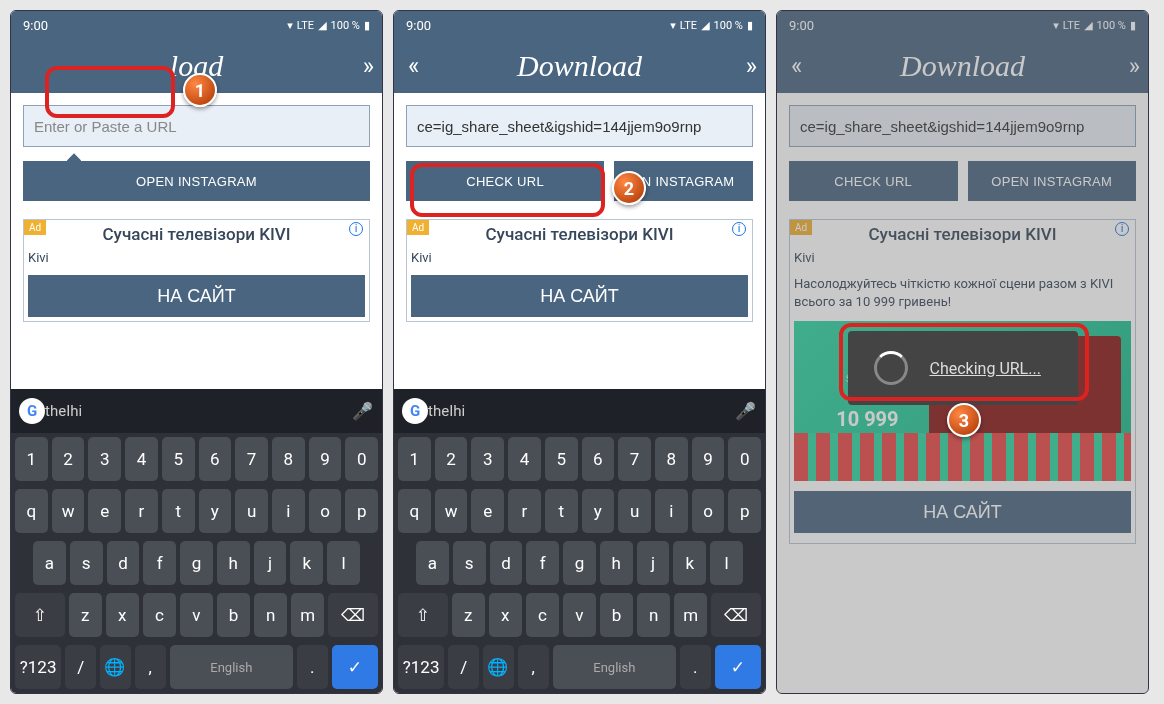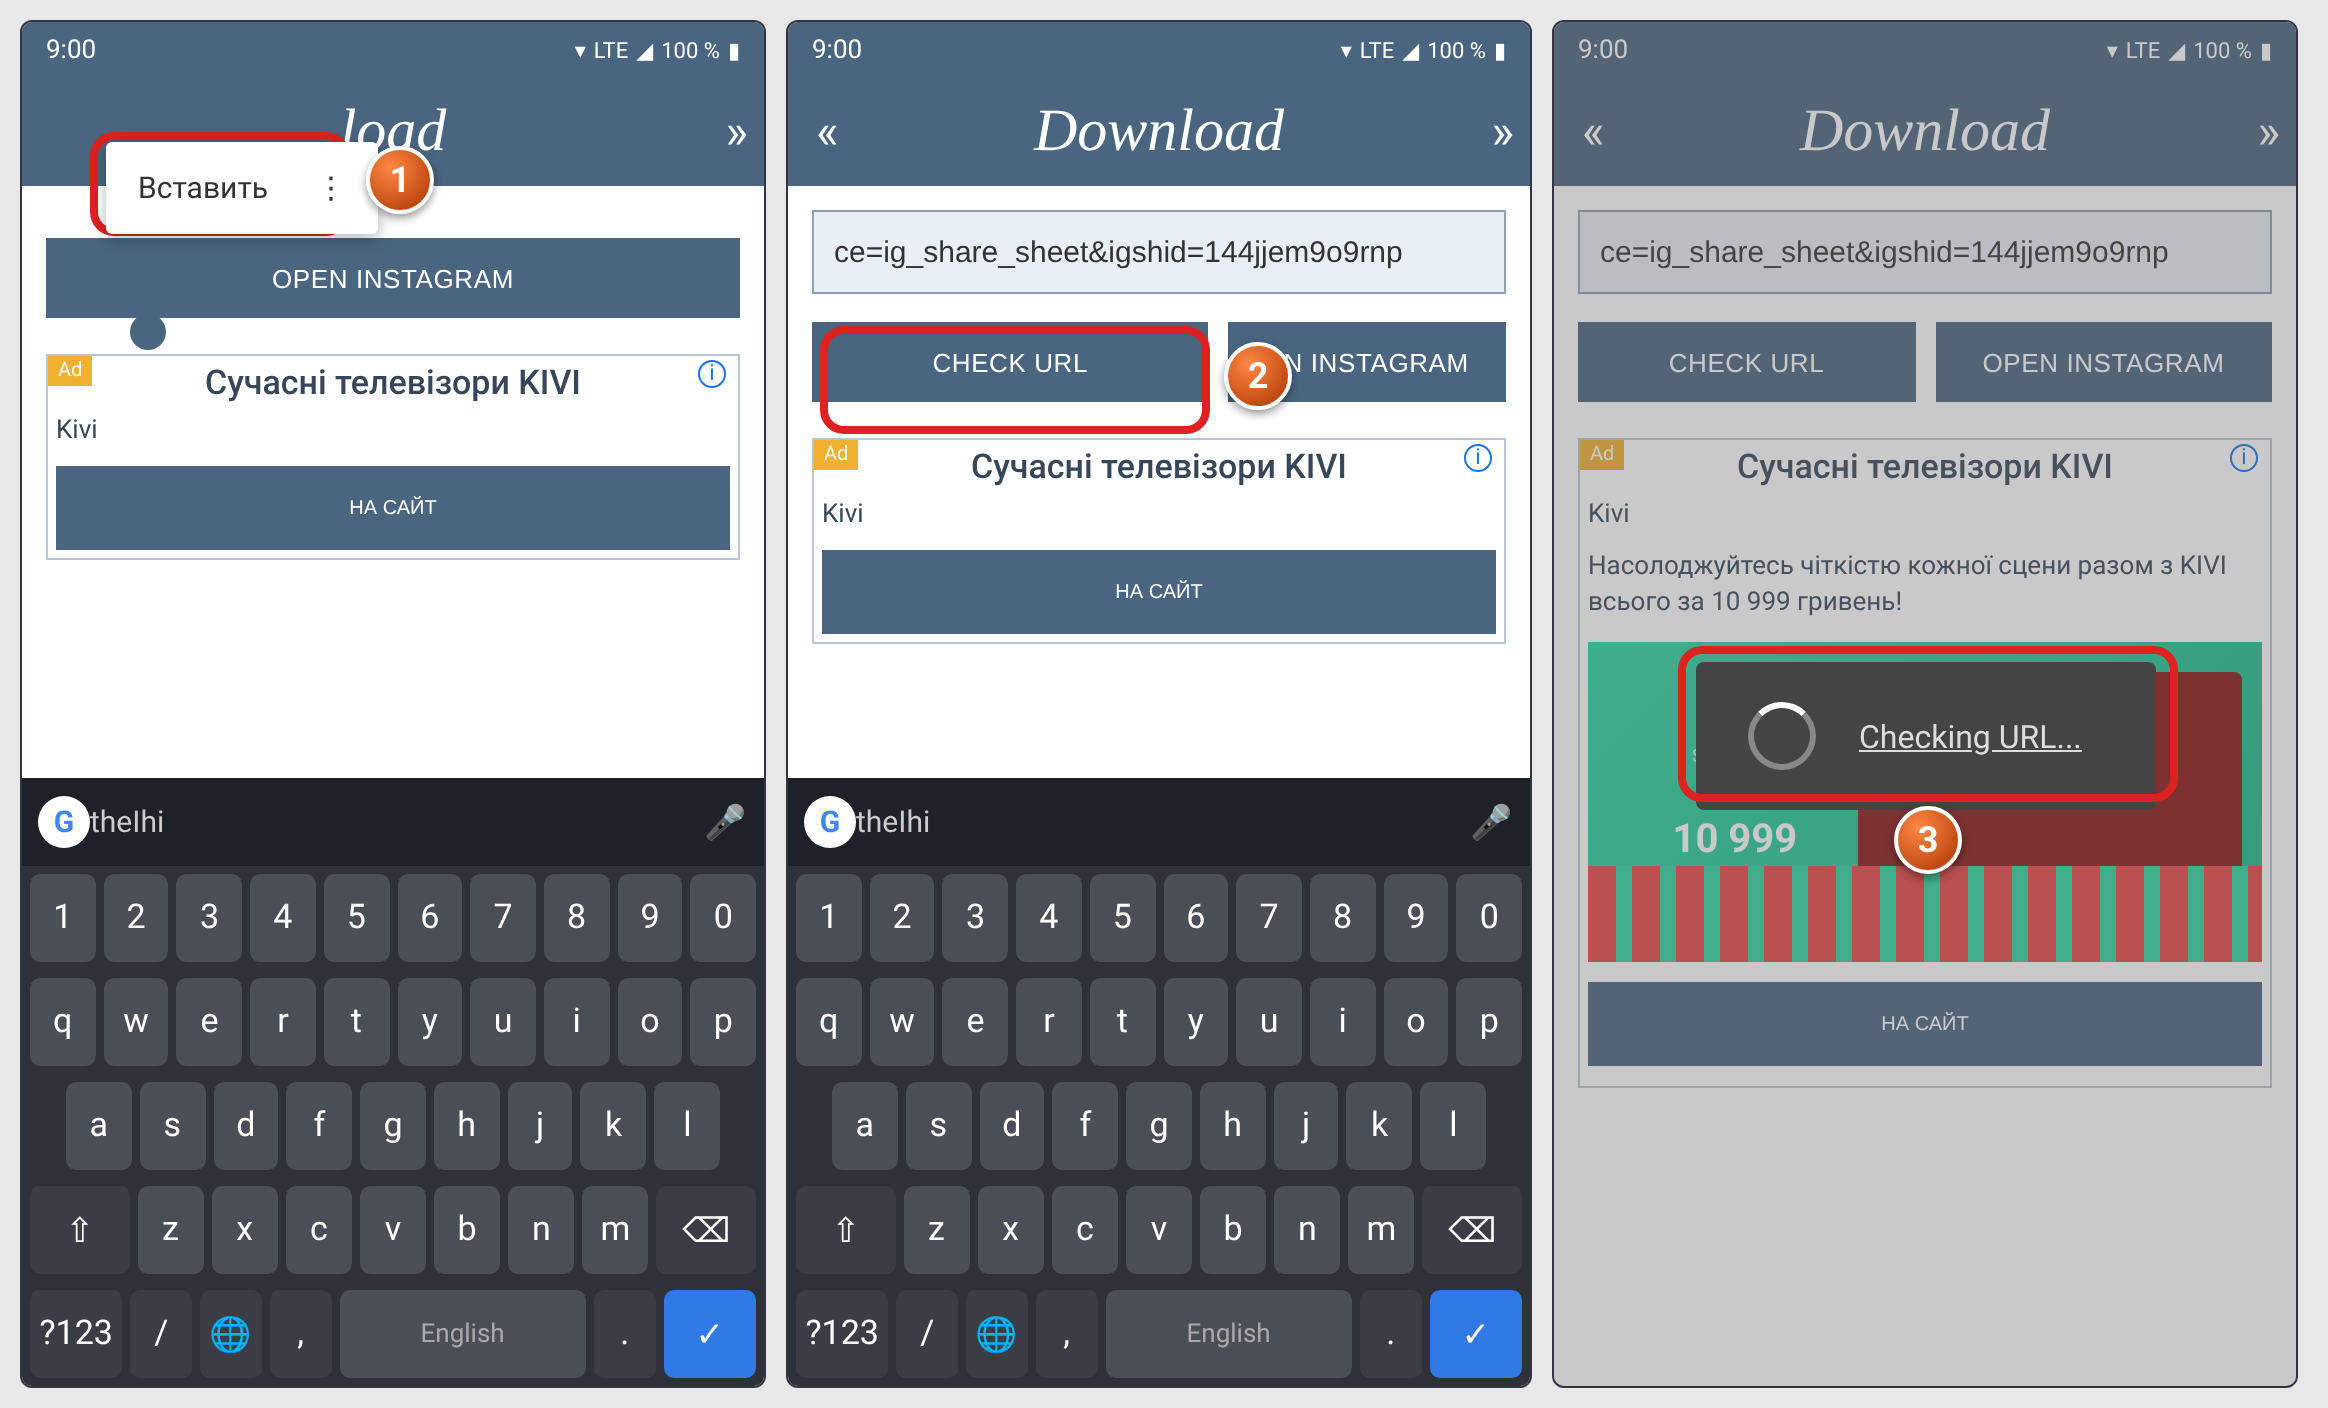--- a/index.html
+++ b/index.html
@@ -14,21 +14,21 @@
 .url-input { width: 100%; height: 42px; border: 1px solid #8da2b8; background: #e8eff6; padding: 0 10px; font-size: 15px; color: #333; }
 .url-input::placeholder { color: #888; }
 .btn-row { display: flex; gap: 10px; margin-top: 14px; }
 .btn { flex: 1; height: 40px; background: #4a6580; color: #fff; border: none; font-size: 13px; font-weight: 500; letter-spacing: .3px; cursor: pointer; }
 .ad-box { margin: 6px 12px; border: 1px solid #b8c5d5; padding: 4px; position: relative; text-align: center; }
 .ad-badge { position: absolute; top: 0; left: 0; background: #f0b030; color: #fff; font-size: 10px; padding: 2px 5px; }
 .ad-info { position: absolute; top: 2px; right: 6px; color: #1a73e8; font-size: 11px; border: 1px solid #1a73e8; border-radius: 50%; width: 14px; height: 14px; line-height: 12px; }
 .ad-title { color: #37475a; font-size: 17px; font-weight: 500; margin-bottom: 6px; }
 .ad-brand { text-align: left; font-size: 13px; color: #37475a; margin-bottom: 10px; }
 .ad-text { text-align: left; font-size: 13px; color: #37475a; margin-bottom: 10px; line-height: 1.4; }
-.ad-btn { width: 100%; height: 42px; background: #4a6580; color: #fff; border: none; font-size: 10px; cursor: pointer; }
+.ad-btn { width: 100%; height: 42px; background: #4a6580; color: #fff; border: none; font-size: 18px; cursor: pointer; }
 .keyboard { margin-top: auto; background: #2e3238; color: #fff; }
 .suggest-row { height: 44px; display: flex; align-items: center; padding: 0 8px; background: #1e2228; }
 .g-icon { width: 26px; height: 26px; background: #fff; border-radius: 50%; display: flex; align-items: center; justify-content: center; font-weight: bold; font-size: 15px; }
 .suggests { flex: 1; display: flex; justify-content: flex-start; font-size: 15px; color: #ccc; }
 .mic { width: 22px; font-size: 17px; }
 .krow { display: flex; gap: 4px; padding: 4px 4px; }
 .key { flex: 1; height: 44px; background: #4a4e55; border-radius: 5px; display: flex; align-items: center; justify-content: center; font-size: 17px; color: #fff; cursor: pointer; }
 .key.dark { background: #3a3e44; }
 .key.blue { background: #2f7ae5; }
 .krow.letters2 { padding: 4px 22px; }
@@ -66,36 +66,33 @@
       <span>100 %</span>
       <span>▮</span>
     </div>
   </div>
   <div class="header">
     <span class="chevrons" style="visibility:hidden">«</span>
     <span class="title" style="">load</span>
     <span class="chevrons">»</span>
   </div>
   <div class="url-area">
+    <input class="url-input" placeholder="Enter or Paste a URL" style="">
     <div class="btn-row">
       <button class="btn">OPEN INSTAGRAM</button>
     </div>
   </div>
   <div class="ad-box">
     <div class="ad-badge">Ad</div>
     <div class="ad-info">i</div>
     <div class="ad-title">Сучасні телевізори KIVI</div>
     <div class="ad-brand">Kivi</div>
     <button class="ad-btn">НА САЙТ</button>
   </div>
   <div class="cursor-handle"></div>
-  <div class="context-menu">
-    <span>Вставить</span>
-    <span class="dots">⋮</span>
-  </div>
   <div class="callout" style="top:55px; left:34px; width:130px; height:52px;"></div>
   <div class="marker" style="top:62px; left:172px;">1</div>
 
   <div class="keyboard">
     <div class="suggest-row">
       <div class="g-icon">
           <span style="color:#4285f4">G</span>
         </div>
       <div class="suggests">
         <span>the</span>

